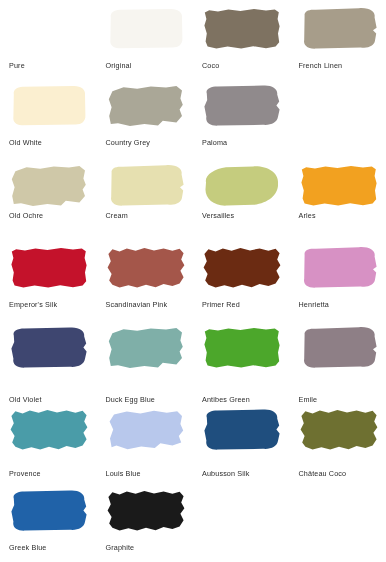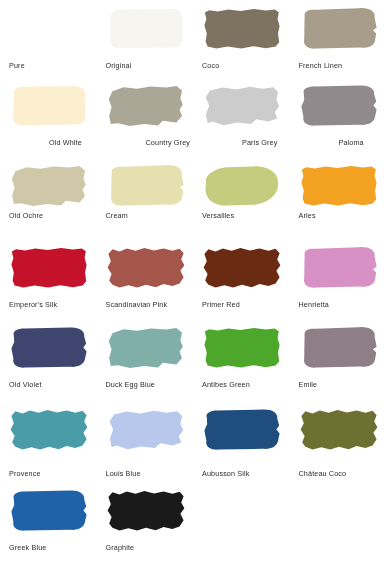--- a/index.html
+++ b/index.html
@@ -62,33 +62,33 @@
     font-family: "Liberation Sans", sans-serif;
   }
 
   
   .row-h1 .swatch-paint { height: 44px; }
   .row-h1 .swatch-cell  { height: 78px; padding-top: 7px; }
   .row-h1 .swatch-label { margin-top: 11px; }
 
   .row-h2 .swatch-paint { height: 44px; }
   .row-h2 .swatch-cell  { height: 78px; padding-top: 6px; }
-  .row-h2 .swatch-label { margin-top: 11px; margin-left: 40px; }
+  .row-h2 .swatch-label { margin-top: 11px; }
 
   .row-h3 .swatch-paint { height: 44px; }
   .row-h3 .swatch-cell  { height: 82px; padding-top: 8px; }
   .row-h3 .swatch-label { margin-top: 4px; }
 
   .row-h4 .swatch-paint { height: 44px; }
   .row-h4 .swatch-cell  { height: 80px; padding-top: 8px; }
   .row-h4 .swatch-label { margin-top: 11px; }
 
   .row-h5 .swatch-paint { height: 44px; }
   .row-h5 .swatch-cell  { height: 81px; padding-top: 8px; }
-  .row-h5 .swatch-label { margin-top: 11px; }
+  .row-h5 .swatch-label { margin-top: 26px; }
 
   .row-h6 .swatch-paint { height: 44px; }
   .row-h6 .swatch-cell  { height: 81px; padding-top: 9px; }
   .row-h6 .swatch-label { margin-top: 18px; }
 
   .row-h7 .swatch-paint { height: 44px; }
   .row-h7 .swatch-cell  { height: 80px; padding-top: 9px; }
   .row-h7 .swatch-label { margin-top: 11px; }
 
   .swatch-cell.empty .swatch-paint-wrap,
@@ -146,28 +146,20 @@
           <div class="swatch-paint-wrap">
             <svg viewBox="0 0 200 110" preserveAspectRatio="none" class="swatch-paint">
               <path d="M16,18 L44,8 L78,12 L112,6 L150,9 L176,5 L190,16 L186,36 L192,52 L184,64 L190,80 L176,96 L142,92 L130,104 L96,100 L60,105 L30,98 L12,100 L8,80 L14,58 L7,38 Z" fill="#aaa797"></path>
             </svg>
           </div>
           <div class="swatch-label">Country Grey</div>
         </div>
         <div class="swatch-cell">
           <div class="swatch-paint-wrap">
             <svg viewBox="0 0 200 110" preserveAspectRatio="none" class="swatch-paint">
-              <path d="M20,16 L52,9 L86,14 L120,7 L152,12 L178,8 L190,20 L186,40 L193,56 L182,70 L188,86 L166,94 L136,88 L122,100 L88,96 L54,103 L26,94 L14,98 L10,76 L18,54 L9,34 Z" fill="#cccccc"></path>
-            </svg>
-          </div>
-          <div class="swatch-label">Paris Grey</div>
-        </div>
-        <div class="swatch-cell">
-          <div class="swatch-paint-wrap">
-            <svg viewBox="0 0 200 110" preserveAspectRatio="none" class="swatch-paint">
               <path d="M12,24 C8,12 22,6 38,6 L152,4 C174,2 190,12 188,26 L193,44 L186,54 L194,64 L190,82 C188,96 172,104 152,102 L40,104 C20,105 8,96 11,82 L6,56 L13,40 Z" fill="#908a8c"></path>
             </svg>
           </div>
           <div class="swatch-label">Paloma</div>
         </div>
       </div>
       <div class="swatch-row row-h3">
         <div class="swatch-cell">
           <div class="swatch-paint-wrap">
             <svg viewBox="0 0 200 110" preserveAspectRatio="none" class="swatch-paint">

